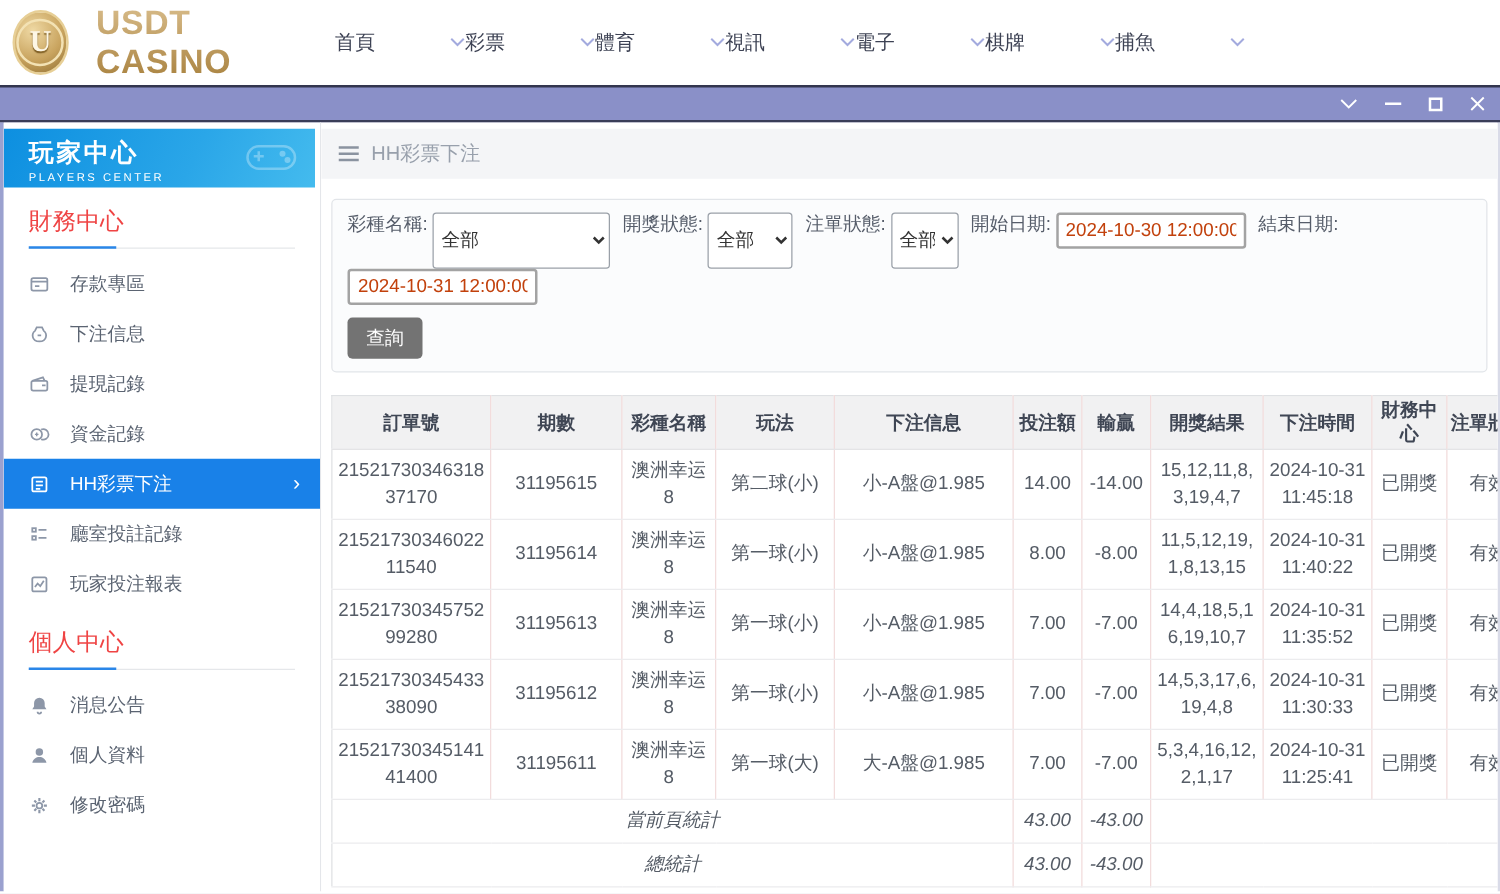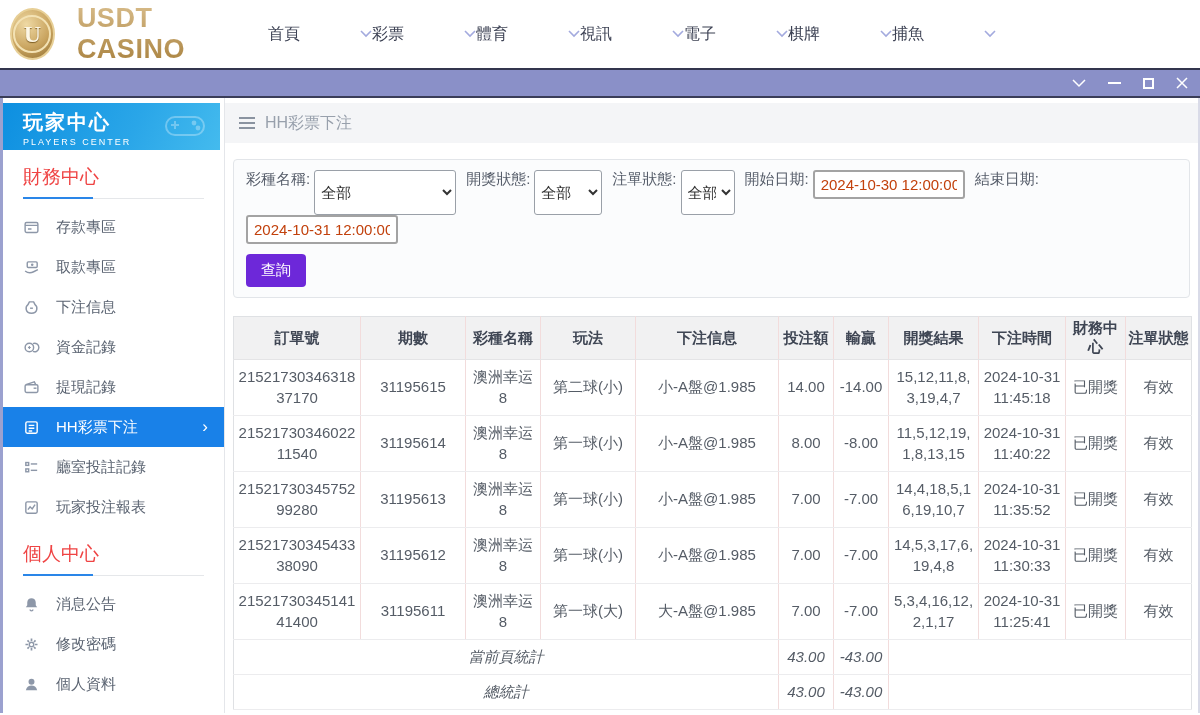--- a/index.html
+++ b/index.html
@@ -29,21 +29,21 @@
   .titlebar { height:30px; background:#8a90c8; border-top:2px solid #32354e; border-bottom:2px solid #3a3d58;
           display:flex; align-items:center; justify-content:flex-end; padding-right:12px; gap:22px; }
   .winbtn { color:#fff; display:flex; align-items:center; cursor:pointer; }
   .win-minus { width:13px; height:2px; background:#fff; }
   .win-square { width:11px; height:11px; border:2px solid #fff; }
 
   
   .body-row { display:flex; height:615px; border-left:3px solid #9ba1cf; border-right:2px solid #d9dbe8; }
 
   
-  .sidebar { width:222px; background:#fff; border-right:1px solid #e4e6ea; padding-top:5px; overflow:hidden; flex:none; }
+  .sidebar { width:254px; background:#fff; border-right:1px solid #e4e6ea; padding-top:5px; overflow:hidden; flex:none; }
   .side-hero { height:47px; margin-right:4px;
           background:linear-gradient(115deg,#0d8fe0,#2aa6e8 60%,#44bbee);
           color:#fff; padding:6px 0 0 20px; position:relative; }
   .side-hero-title { font-size:20px; font-weight:bold; letter-spacing:2px; }
   .side-hero-sub { font-size:9px; letter-spacing:2px; margin-top:1px; }
   .hero-pad-icon { position:absolute; right:14px; top:8px; opacity:.3; }
   .side-section { padding:14px 20px 0 20px; }
   .side-section-title { font-size:19px; color:#ef4444; padding-bottom:8px; position:relative;
           border-bottom:1px solid #e5e7ea; }
   .side-section-title::after { content:""; position:absolute; left:0; bottom:-1px; width:70px; height:2px; background:#2a86e8; }
@@ -66,21 +66,21 @@
   
   .filter-panel { border:1px solid #e2e5e9; border-radius:4px; background:#fbfcfd; padding:10px 12px 10px 12px; }
   .filter-row { display:flex; align-items:flex-start; flex-wrap:wrap; font-size:15px; color:#565d6a; }
   .filter-row label { margin-right:4px; }
   .filter-row .gap { width:10px; }
   select { font-size:15px; color:#333; height:45px; border:1px solid #9aa0a8; border-radius:3px; background:#fff; padding:0 2px; }
   .sel-lottery { width:142px; }
   .sel-draw { width:68px; }
   .sel-order { width:54px; }
   .date-input { width:152px; height:29px; font-size:15px; color:#c2410c; border:2px solid #a3a3a3; border-radius:3px; padding:0 6px; }
-  .btn-search { margin-top:10px; background:#6d28d9; color:#fff; border:none; border-radius:4px;
+  .btn-search { margin-top:10px; background:#737373; color:#fff; border:none; border-radius:4px;
           font-size:15px; padding:7px 15px; cursor:pointer; }
 
   
   .bet-table { width:100%; border-collapse:collapse; table-layout:fixed; margin-top:18px;
           border:1px solid #dfe1e4; font-size:15px; color:#555c66; }
   .bet-table th { background:#f1f1f2; color:#3f4654; font-weight:bold; height:42px;
           border-right:1px solid #f2dcdc; border-bottom:1px solid #e4e4e6; padding:2px; }
   .bet-table td { height:56px; text-align:center; border-right:1px solid #f2dcdc; border-bottom:1px solid #ececee;
           padding:2px 3px; word-break:break-all; line-height:1.35; }
   .bet-table th:last-child, .bet-table td:last-child { border-right:none; }
@@ -208,55 +208,45 @@
             <svg width="17" height="17" viewBox="0 0 24 24">
               <rect x="3" y="5" width="18" height="14" rx="2" fill="none" stroke="currentColor" stroke-width="2"></rect>
               <path d="M3 9h18M7 14h5" stroke="currentColor" stroke-width="2"></path>
             </svg>
           </span>
         <span>存款專區</span>
       </div>
       <div class="side-item">
         <span class="s-icon">
             <svg width="17" height="17" viewBox="0 0 24 24">
-              <rect x="6" y="4" width="14" height="8" rx="1.5" fill="none" stroke="currentColor" stroke-width="2"></rect>
-              <circle cx="13" cy="8" r="1.8" fill="currentColor"></circle>
-              <path d="M3 17c4 3 8 3 12 1l6-3" fill="none" stroke="currentColor" stroke-width="2"></path>
-            </svg>
-          </span>
-        <span>取款專區</span>
-      </div>
-      <div class="side-item">
-        <span class="s-icon">
-            <svg width="17" height="17" viewBox="0 0 24 24">
               <path d="M9 4h6l2 4c4 3 4 12 -5 12S3 11 7 8z" fill="none" stroke="currentColor" stroke-width="2"></path>
               <path d="M10 13h4" stroke="currentColor" stroke-width="2"></path>
             </svg>
           </span>
         <span>下注信息</span>
+      </div>
+      <div class="side-item">
+        <span class="s-icon">
+            <svg width="17" height="17" viewBox="0 0 24 24">
+              <path d="M4 8l12-4 2 4" fill="none" stroke="currentColor" stroke-width="2"></path>
+              <rect x="3" y="8" width="18" height="11" rx="2" fill="none" stroke="currentColor" stroke-width="2"></rect>
+              <path d="M15 13h4" stroke="currentColor" stroke-width="2"></path>
+            </svg>
+          </span>
+        <span>提現記錄</span>
       </div>
       <div class="side-item">
         <span class="s-icon">
             <svg width="17" height="17" viewBox="0 0 24 24">
               <circle cx="9" cy="12" r="6" fill="none" stroke="currentColor" stroke-width="2"></circle>
               <path d="M14 6.5a6 6 0 1 1 0 11" fill="none" stroke="currentColor" stroke-width="2"></path>
               <path d="M7 12h4M9 10v4" stroke="currentColor" stroke-width="1.6"></path>
             </svg>
           </span>
         <span>資金記錄</span>
-      </div>
-      <div class="side-item">
-        <span class="s-icon">
-            <svg width="17" height="17" viewBox="0 0 24 24">
-              <path d="M4 8l12-4 2 4" fill="none" stroke="currentColor" stroke-width="2"></path>
-              <rect x="3" y="8" width="18" height="11" rx="2" fill="none" stroke="currentColor" stroke-width="2"></rect>
-              <path d="M15 13h4" stroke="currentColor" stroke-width="2"></path>
-            </svg>
-          </span>
-        <span>提現記錄</span>
       </div>
       <div class="side-item active">
         <span class="s-icon">
             <svg width="17" height="17" viewBox="0 0 24 24">
               <rect x="4" y="4" width="16" height="16" rx="2" fill="none" stroke="currentColor" stroke-width="2"></rect>
               <path d="M8 9h8M8 13h8M8 17h5" stroke="currentColor" stroke-width="2"></path>
             </svg>
           </span>
         <span>HH彩票下注</span>
         <span class="item-caret">›</span>
@@ -292,34 +282,34 @@
             <svg width="17" height="17" viewBox="0 0 24 24">
               <path d="M12 3a6 6 0 0 1 6 6v4l2 3H4l2-3V9a6 6 0 0 1 6-6z" fill="currentColor"></path>
               <path d="M10 19a2 2 0 0 0 4 0" fill="none" stroke="currentColor" stroke-width="2"></path>
             </svg>
           </span>
         <span>消息公告</span>
       </div>
       <div class="side-item">
         <span class="s-icon">
             <svg width="17" height="17" viewBox="0 0 24 24">
+              <circle cx="12" cy="8" r="4.2" fill="currentColor"></circle>
+              <path d="M4 20c1-4.5 4.5-6.5 8-6.5s7 2 8 6.5z" fill="currentColor"></path>
+            </svg>
+          </span>
+        <span>個人資料</span>
+      </div>
+      <div class="side-item">
+        <span class="s-icon">
+            <svg width="17" height="17" viewBox="0 0 24 24">
               <circle cx="12" cy="12" r="3.2" fill="none" stroke="currentColor" stroke-width="2"></circle>
               <path d="M17 12h3.5M15.5 15.5l2.2 2.2M12 17v3.5M8.5 15.5l-2.2 2.2M7 12H3.5M8.5 8.5L6.3 6.3M12 7V3.5M15.5 8.5l2.2-2.2" stroke="currentColor" stroke-width="2.4"></path>
             </svg>
           </span>
         <span>修改密碼</span>
-      </div>
-      <div class="side-item">
-        <span class="s-icon">
-            <svg width="17" height="17" viewBox="0 0 24 24">
-              <circle cx="12" cy="8" r="4.2" fill="currentColor"></circle>
-              <path d="M4 20c1-4.5 4.5-6.5 8-6.5s7 2 8 6.5z" fill="currentColor"></path>
-            </svg>
-          </span>
-        <span>個人資料</span>
       </div>
 
       <div class="side-section">
         
       </div>
     </aside>
 
     <main class="content">
 
       <div class="breadcrumb">

